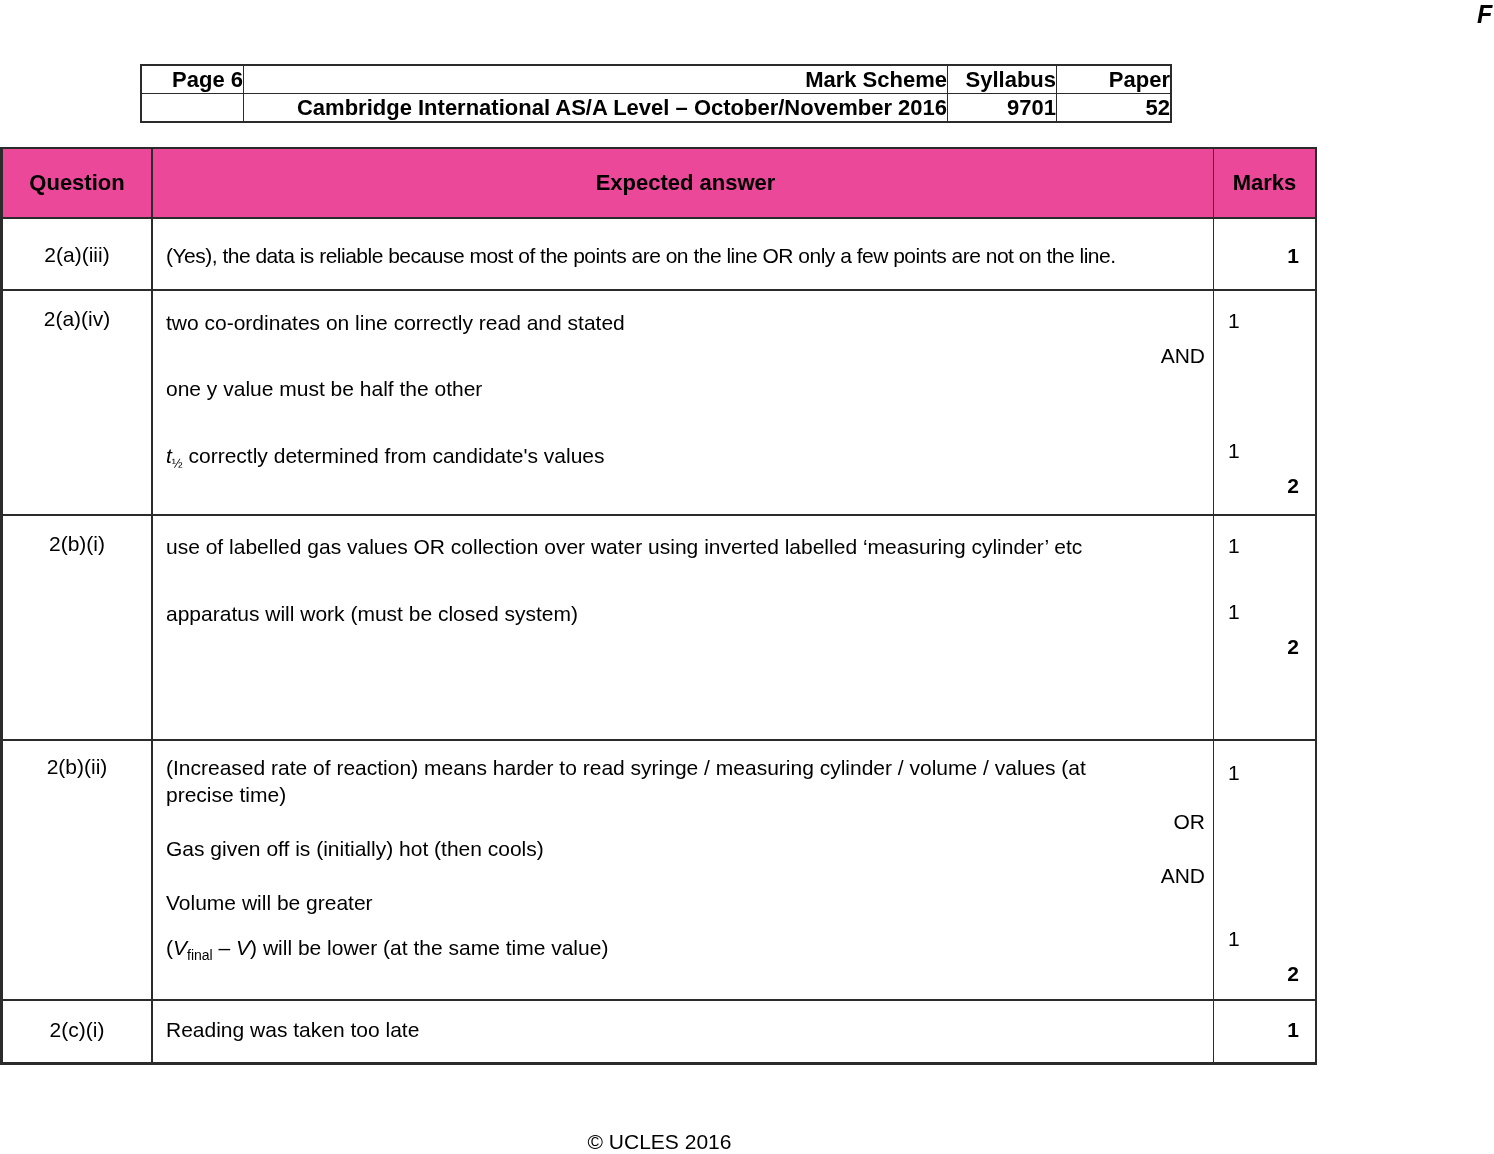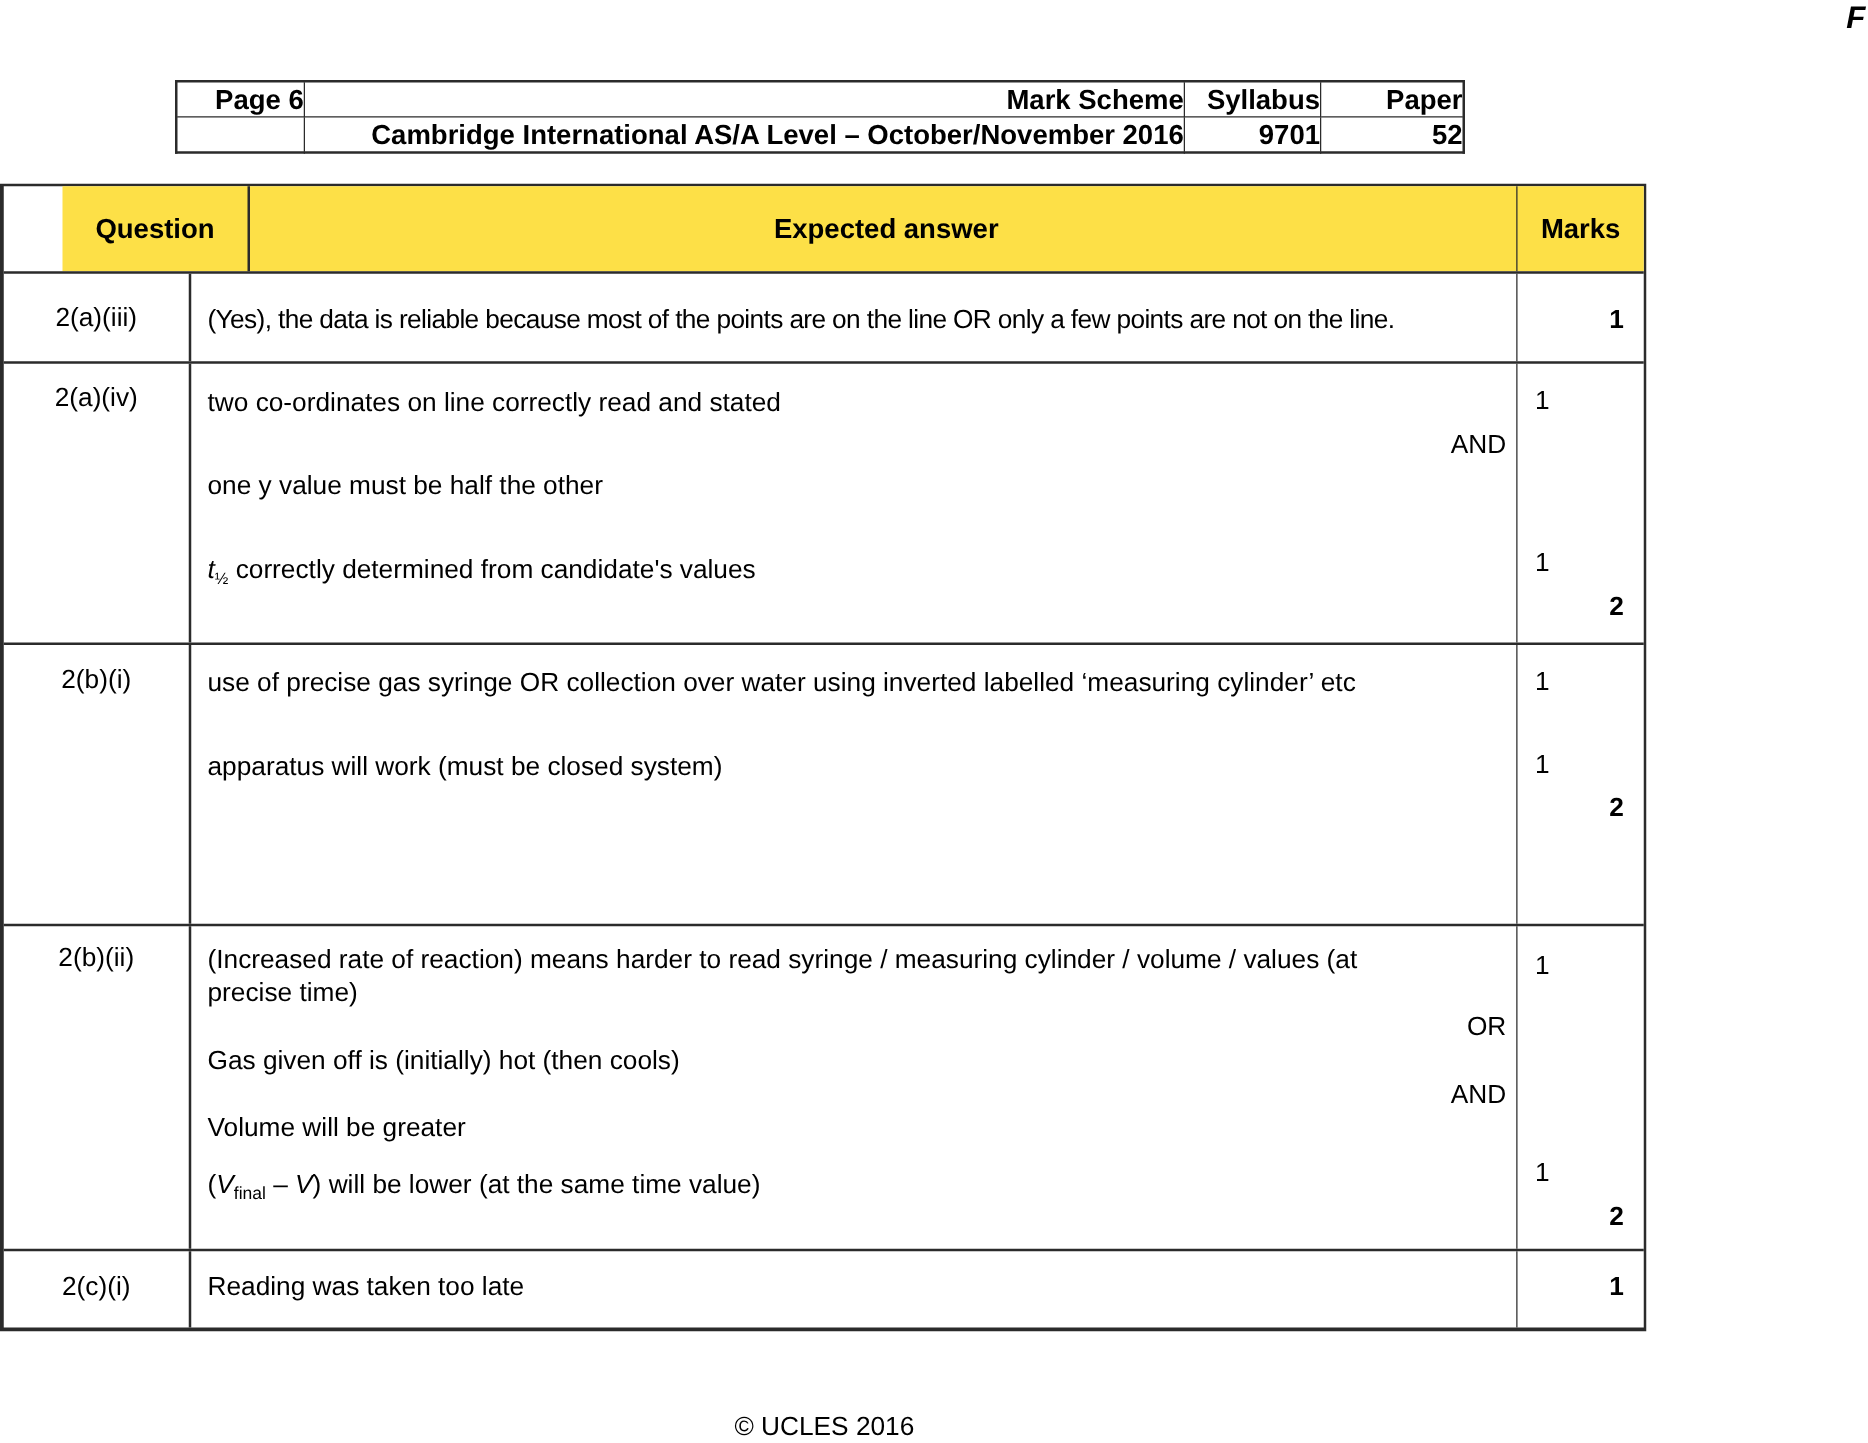--- a/index.html
+++ b/index.html
@@ -16,21 +16,21 @@
 
   
   .mtable{position:absolute;left:0;top:147px;width:1317px;box-sizing:border-box;
           border:2px solid #2b2b2b;border-left-width:3px;border-bottom-width:3px;}
   .trow{display:flex;box-sizing:border-box;}
   .trow + .trow{border-top:2px solid #2b2b2b;}
   .qcell{width:148px;box-sizing:border-box;text-align:center;font-size:21px;}
   .acell{flex:1;box-sizing:border-box;border-left:2px solid #2b2b2b;
          padding-left:13px;padding-right:8px;position:relative;font-size:21px;}
   .mcell{width:102px;box-sizing:border-box;border-left:1px solid #2b2b2b;position:relative;font-size:21px;}
-  .thead{height:68px;background:#fde047;margin-left:47px;}
+  .thead{height:68px;background:#ec4899;}
   .thead .qcell,.thead .acell,.thead .mcell{display:flex;align-items:center;justify-content:center;
          font-weight:bold;font-size:22px;}
   .bold{font-weight:normal;text-align:right;}
   .nowrap{white-space:nowrap;}
   .condensed{letter-spacing:-0.5px;}
   .ln33{line-height:33px;}
   .ln31{line-height:31px;}
   .ln27{line-height:27px;}
   .mk{position:absolute;left:14px;line-height:24px;}
   .mk-r{left:auto;right:16px;}
@@ -97,21 +97,21 @@
         <div class="mk" style="top:18px">1</div>
         <div class="mk" style="top:148px">1</div>
         <div class="mk mk-b mk-r" style="top:183px">2</div>
       </div>
     </div>
 
     <div class="trow" style="height:225px">
       <div class="qcell" style="padding-top:16px">2(b)(i)</div>
       <div class="acell">
         <div style="padding-top:15px">
-          <div class="ln31 nowrap"><span>use of precise gas syringe </span><span class="bold">OR</span><span> collection over water using inverted labelled ‘measuring cylinder’ etc</span></div>
+          <div class="ln31 nowrap"><span>use of labelled gas values </span><span class="bold">OR</span><span> collection over water using inverted labelled ‘measuring cylinder’ etc</span></div>
           <div style="height:36px"></div>
           <div class="ln31">apparatus will work (must be closed system)</div>
         </div>
       </div>
       <div class="mcell">
         <div class="mk" style="top:18px">1</div>
         <div class="mk" style="top:84px">1</div>
         <div class="mk mk-b mk-r" style="top:119px">2</div>
       </div>
     </div>

